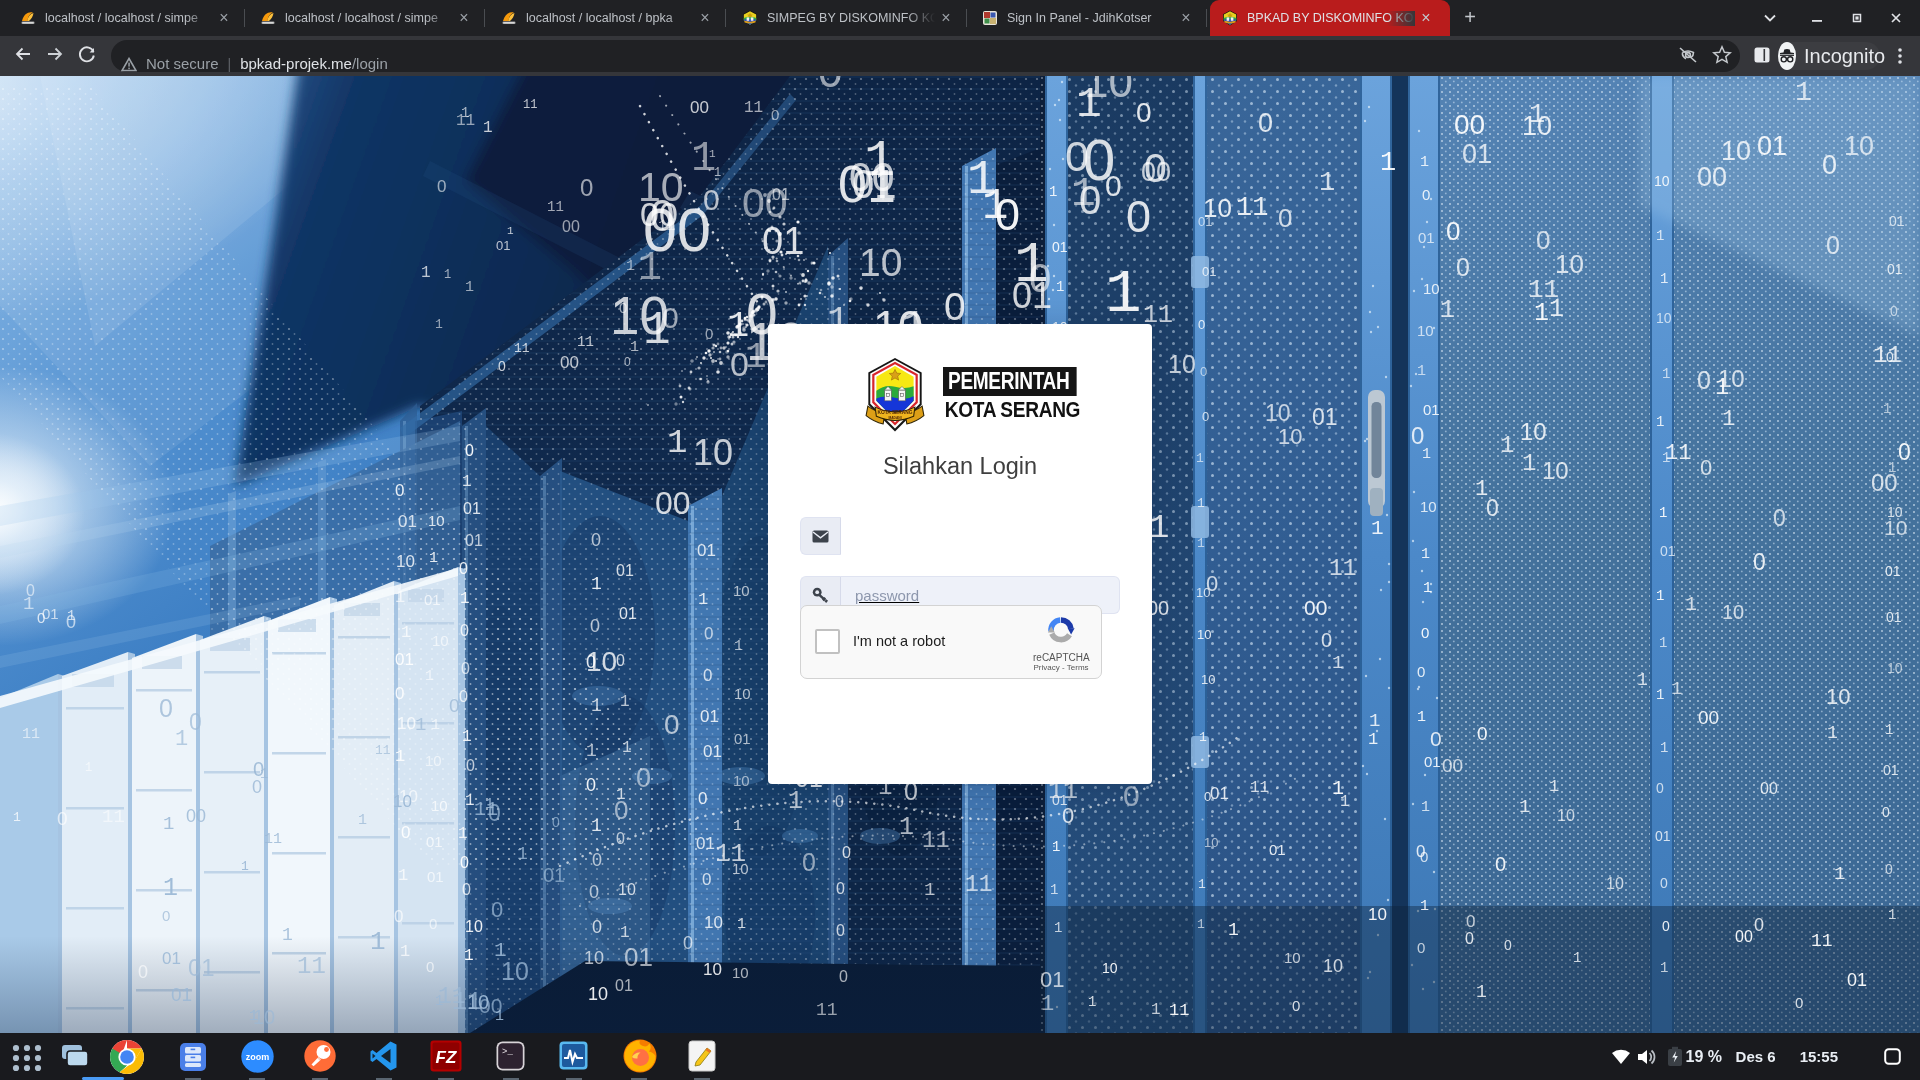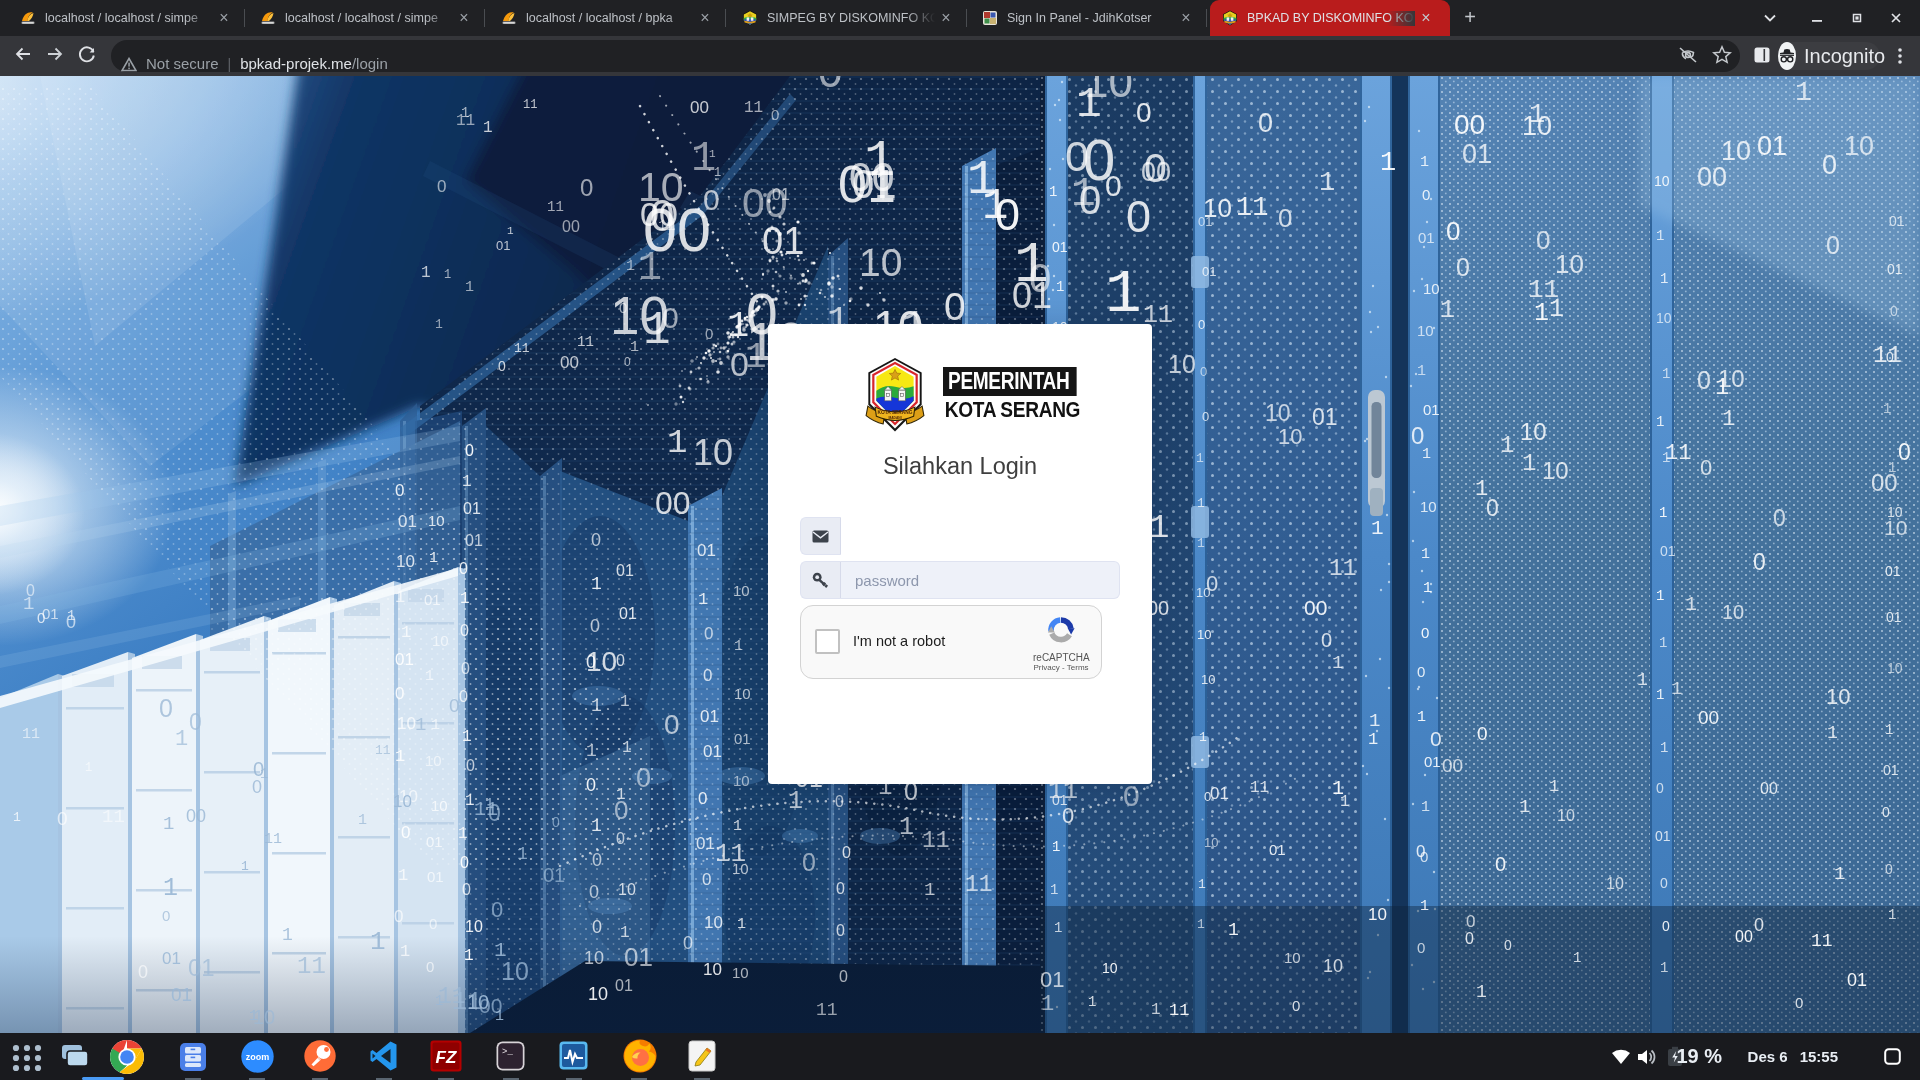--- a/index.html
+++ b/index.html
@@ -23,21 +23,21 @@
 .card { position:absolute; left:768px; top:324px; width:384px; height:460px; background:#fff; border-radius:4px; box-shadow:0 4px 28px rgba(10,20,50,0.18); z-index:5; }
 .logo { position:absolute; left:0; top:0; width:384px; height:120px; }
 .crest { position:absolute; left:95px; top:33px; }
 .logotxt { position:absolute; left:157px; top:43px;margin-left:18px; }
 .lt1 { background:#151515; color:#fff; font-weight:700; font-size:23px; line-height:29px; padding:0 6px; letter-spacing:-0.4px; transform:scaleX(0.83); transform-origin:left; white-space:nowrap; }
 .lt2 { color:#111; font-weight:700; font-size:22.5px; line-height:23px; letter-spacing:-0.4px; margin-top:2px; padding-left:2px; transform:scaleX(0.85); transform-origin:left; white-space:nowrap; }
 .slogin { position:absolute; left:0; top:129px; width:384px; text-align:center; font-size:23.5px; line-height:27px; color:#3f3f3f; }
 .igroup { position:absolute; left:32px; width:320px; height:38px; display:flex; }
 .iaddon { width:41px; background:#e9ecf4; border:1px solid #dfe3f1; border-right:1px solid #d6daea; border-radius:6px 0 0 6px; display:flex; align-items:center; justify-content:center; }
 .ifield { flex:1; background:#eef1f9; border:1px solid #dfe3f1; border-left:none; border-radius:0 6px 6px 0; display:flex; align-items:center; padding-left:14px; color:#8d97ad; font-size:15px; }
-.grecap { position:absolute; left:32px; top:281px; width:302px; height:74px; background:#f9f9f9; border:1px solid #d3d3d3; border-radius:13px; }
+.grecap { position:absolute; left:32px; top:281px; width:302px; height:74px; background:#f9f9f9; border:1px solid #d3d3d3; border-radius:7px; }
 .gbox { position:absolute; left:14px; top:23px; width:25px; height:25px; background:#fff; border:2px solid #c1c1c1; border-radius:2px; }
 .gtxt { position:absolute; left:52px; top:27px; color:#1d1d1d; font-size:14.5px; }
 .glogo { position:absolute; right:12px; top:8px; width:56px; text-align:center; }
 .glogo .t1 { font-size:10px; color:#555; margin-top:2px; white-space:nowrap; }
 .glogo .t2 { font-size:8px; color:#555; white-space:nowrap; }
 .masuk { position:absolute; left:32px; top:389px; width:320px; height:39px; background:#6420e0; border-radius:8px; color:#fff; font-size:15px; display:flex; align-items:center; justify-content:center; gap:8px; box-shadow:0 7px 16px rgba(100,32,224,0.38); }
 .taskbar { position:absolute; left:0; top:1033px; width:1920px; height:47px; background:#191a1e; }
 .tray { position:absolute; top:0; height:47px; display:flex; align-items:center; color:#e9eef4; }
 </style></head><body>
 <div class="stage">
@@ -1162,21 +1162,21 @@
       </div>
     <div class="slogin">Silahkan Login</div>
     <div class="igroup" style="top:193px;">
         <div class="iaddon">
           <svg width="17" height="13" viewBox="0 0 17 13" xmlns="http://www.w3.org/2000/svg">
             <rect x="0.5" y="0.5" width="16" height="12" rx="1.6" fill="#3d434c"></rect>
             <path d="M1,2 L8.5,7.8 L16,2" stroke="#e9ecf4" stroke-width="1.5" fill="none"></path>
           </svg>
         </div>
       </div>
-    <div class="igroup" style="top:237px;">
+    <div class="igroup" style="top:252px;text-decoration:underline;">
         <div class="iaddon">
           <svg width="17" height="17" viewBox="0 0 17 17" xmlns="http://www.w3.org/2000/svg">
             <g fill="#3d434c">
               <circle cx="5.2" cy="5.2" r="4.4"></circle>
               <circle cx="5.2" cy="5.2" r="1.9" fill="#e9ecf4"></circle>
 <rect x="7" y="6.4" width="8.6" height="2.5" rx="0.4" transform="rotate(42 7.2 7.2)"></rect>
 <rect x="11.6" y="10.4" width="2.3" height="3.4" transform="rotate(42 12.4 11.2)"></rect>
 <rect x="13.6" y="12.6" width="2.3" height="2.8" transform="rotate(42 14.4 13.4)"></rect>
             </g>
           </svg>
@@ -1295,23 +1295,23 @@
           <path d="M13.5,6 A5.5,5.5 0 0 1 13.5,14 M15.5,3.5 A8.5,8.5 0 0 1 15.5,16.5" stroke="#b9bec4" stroke-width="1.7" fill="none"></path>
         </svg>
       </div>
     <div class="tray" style="right:236px;">
         <svg width="18" height="22" viewBox="0 0 18 22" xmlns="http://www.w3.org/2000/svg">
           <rect x="2" y="3" width="14" height="17" rx="2" fill="#3a3f45"></rect>
           <rect x="6" y="0.8" width="6" height="2.4" fill="#3a3f45"></rect>
           <path d="M10.2,5 L6.2,11.5 L9,11.5 L7.8,16.5 L11.8,10 L9,10 Z" fill="#e8edf2"></path>
         </svg>
       </div>
-    <div class="tray" style="right:198px; font-size:20px; font-weight:700;">19 %</div>
+    <div class="tray" style="right:198px; font-size:16px; font-weight:700;">19 %</div>
     <div class="tray" style="right:82px; font-size:15px; font-weight:700;">
         <span>Des 6</span>
-        <span style="margin-left:12px;">15:55</span>
+        <span style="margin-left:24px;">15:55</span>
       </div>
     <div class="tray" style="right:19px;">
         <svg width="17" height="17" viewBox="0 0 17 17" xmlns="http://www.w3.org/2000/svg">
           <rect x="1.2" y="1.2" width="14.6" height="14.6" rx="3.5" fill="none" stroke="#fff" stroke-width="2"></rect>
         </svg>
       </div>
   </div>
 </div>
 </body></html>

